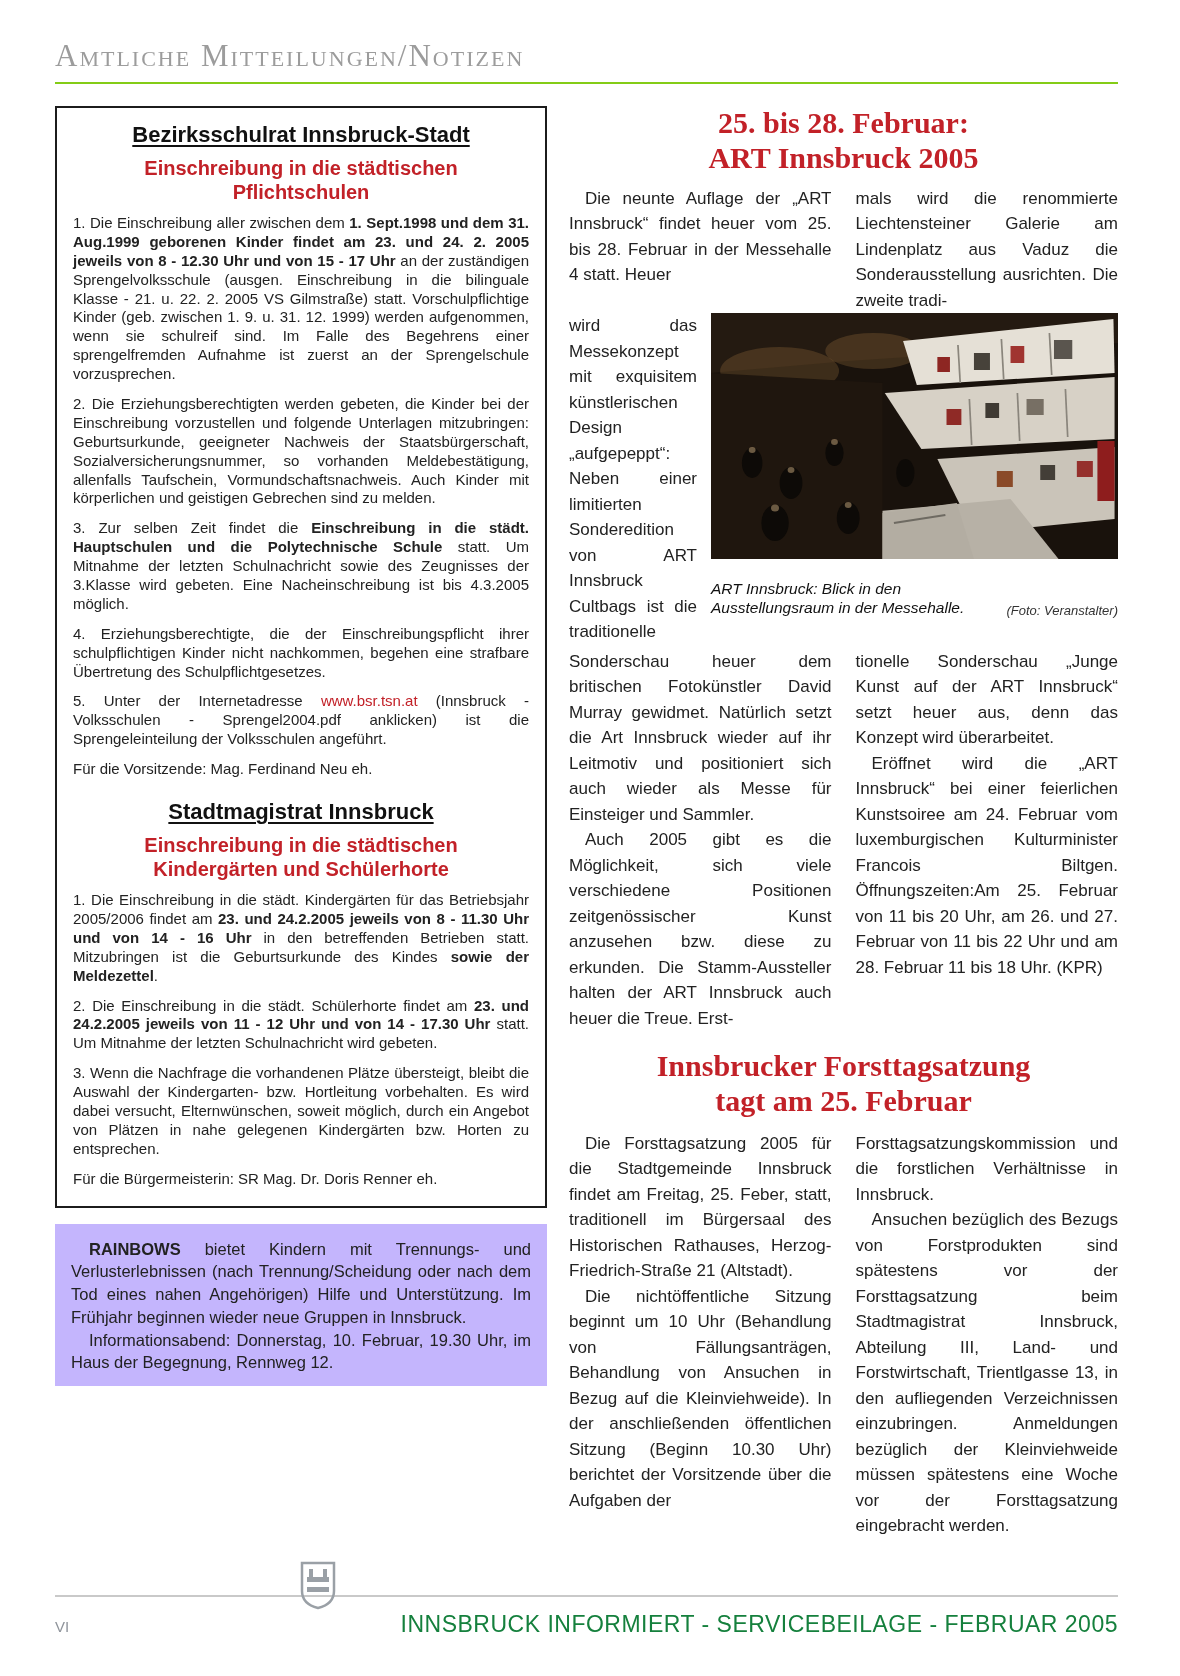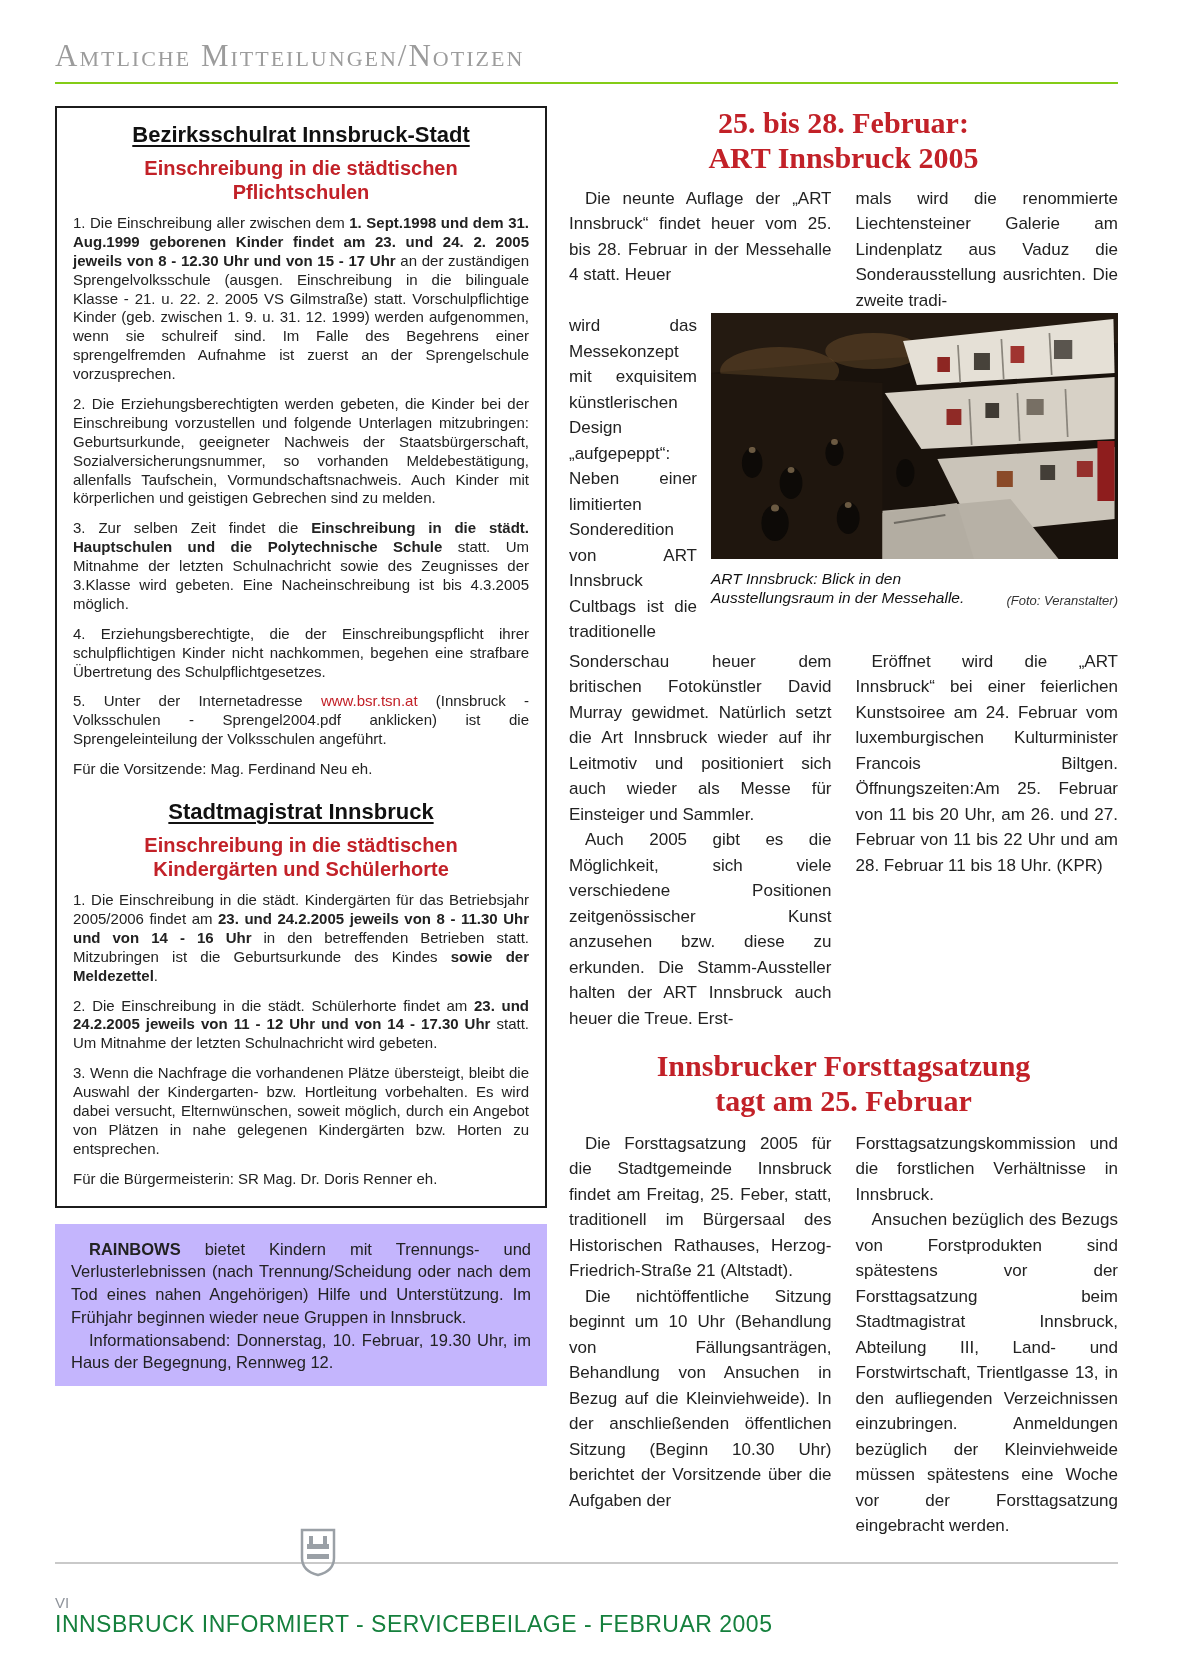--- a/index.html
+++ b/index.html
@@ -35,31 +35,31 @@
   .t-line { display: block; }
   .cols { display: flex; gap: 24px; }
   .cols > div { flex: 1; min-width: 0; }
   .cols p, .narrow-col p { font-size: 17px; line-height: 1.5; text-align: justify; color: #222; }
   .indent { text-indent: 16px; }
 
   .zone-mid { display: flex; gap: 14px; margin: 0 0 4px; }
   .narrow-col { width: 128px; flex: none; }
   .photo-wrap { flex: 1; min-width: 0; }
   .photo { width: 100%; height: 246px; display: block; }
-  .caption-row { display: flex; align-items: flex-end; gap: 8px; padding-top: 10px; }
+  .caption-row { display: flex; align-items: flex-end; gap: 8px; padding-top: 20px; }
   .caption-text { flex: 1; font-style: italic; font-size: 15.5px; line-height: 1.25; color: #111; }
   .caption-credit { font-style: italic; font-size: 13px; color: #333; white-space: nowrap; }
 
   .forst { margin-top: 18px; }
   .forst .article-title { margin-bottom: 12px; }
 
   
   .footer { position: absolute; left: 55px; right: 62px; bottom: 38px; }
   .footer-rule { border-top: 2px solid #c9c9c9; }
-  .footer-row { display: flex; justify-content: space-between; align-items: baseline; padding-top: 30px; flex-direction: column; }
+  .footer-row { display: flex; justify-content: space-between; align-items: baseline; padding-top: 14px; }
   .page-num { font-size: 15px; color: #8f949b; }
   .footer-text { font-size: 23px; color: #15803d; letter-spacing: 0.5px; }
   .crest { position: absolute; left: 243px; top: -34px; width: 40px; height: 50px; }
 </style>
 </head>
 <body>
 
 <div class="page">
 
   <header class="page-header">
@@ -177,20 +177,21 @@
             </figcaption>
           </figure>
         </div>
 
         <div class="cols">
           <div>
             <p>Sonderschau heuer dem britischen Fotokünstler David Murray gewidmet. Natürlich setzt die Art Innsbruck wieder auf ihr Leitmotiv und positioniert sich auch wieder als Messe für Einsteiger und Sammler.</p>
             <p class="indent">Auch 2005 gibt es die Möglichkeit, sich viele verschiedene Positionen zeitgenössischer Kunst anzusehen bzw. diese zu erkunden. Die Stamm-Aussteller halten der ART Innsbruck auch heuer die Treue. Erst-</p>
           </div>
           <div>
+            <p>tionelle Sonderschau „Junge Kunst auf der ART Innsbruck“ setzt heuer aus, denn das Konzept wird überarbeitet.</p>
             <p class="indent">Eröffnet wird die „ART Innsbruck“ bei einer feierlichen Kunstsoiree am 24. Februar vom luxemburgischen Kulturminister Francois Biltgen. Öffnungszeiten:Am 25. Februar von 11 bis 20 Uhr, am 26. und 27. Februar von 11 bis 22 Uhr und am 28. Februar 11 bis 18 Uhr. (KPR)</p>
           </div>
         </div>
       </article>
 
       <article class="forst">
         <h1 class="article-title">
           <span class="t-line">Innsbrucker Forsttagsatzung</span>
           <span class="t-line">tagt am 25. Februar</span>
         </h1>

